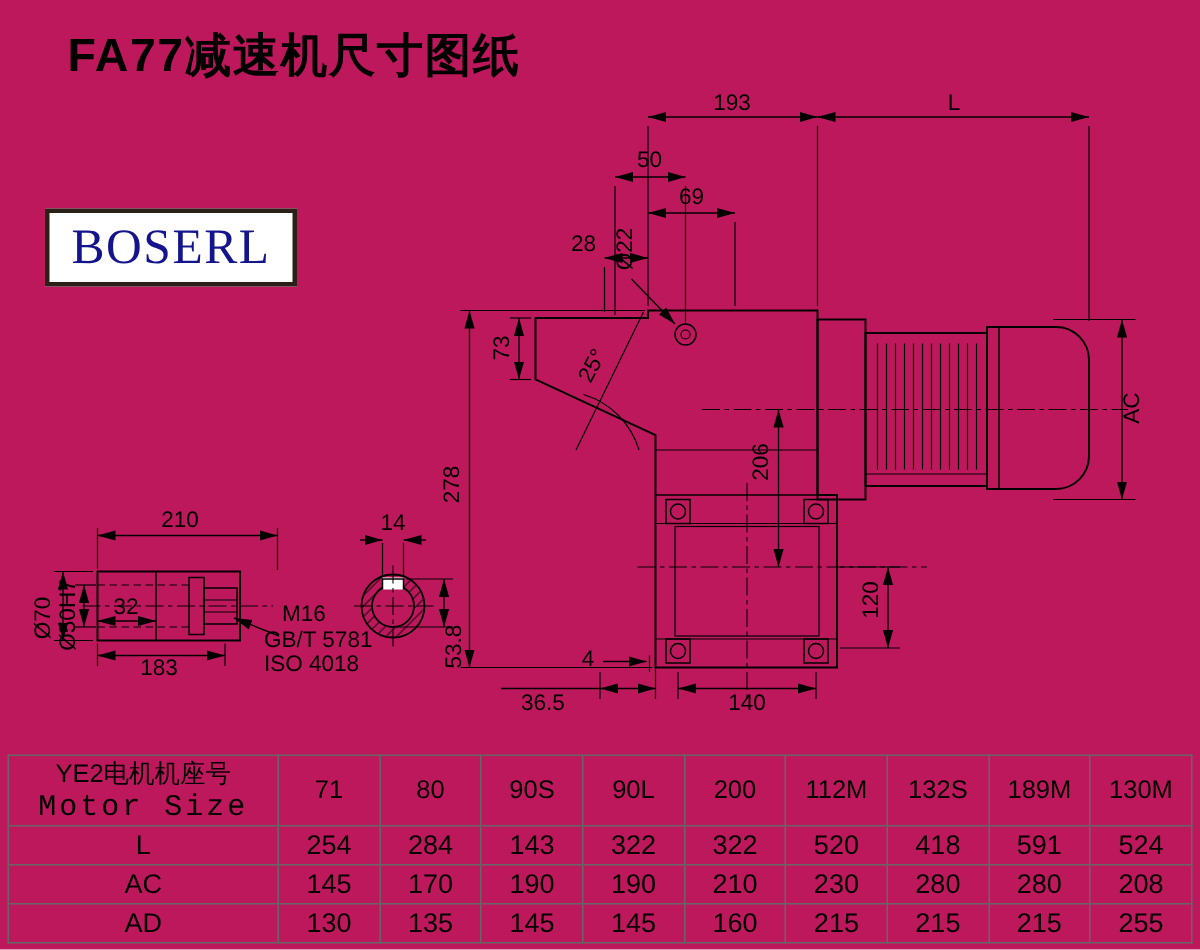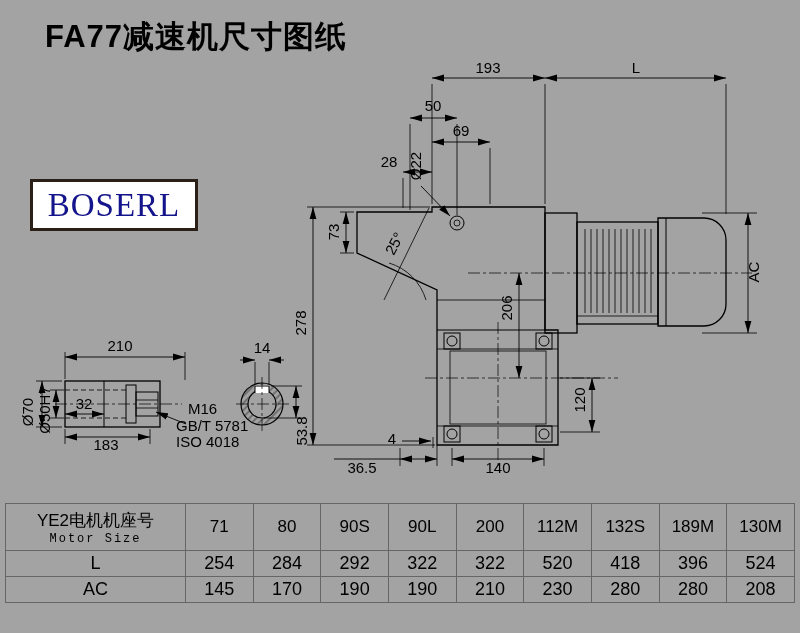--- a/index.html
+++ b/index.html
@@ -1,35 +1,35 @@
 <!DOCTYPE html>
 <html><head>
 <meta charset="utf-8">
 <style>
   html,body{margin:0;padding:0;background:#fff;}
-  .page{position:relative;width:800px;height:633px;background:#a3a3a3;overflow:hidden;
+  .page{position:relative;width:800px;height:633px;background:#be185d;overflow:hidden;
         font-family:"Liberation Sans",sans-serif;color:#000;}
   .title{position:absolute;left:45px;top:16px;font-size:31px;font-weight:bold;letter-spacing:1px;}
   .logo{position:absolute;left:30px;top:139px;width:162px;height:46px;border:3px solid #2a2018;
-        background:#fff;display:flex;align-items:center;justify-content:center;margin-top:40px;}
+        background:#fff;display:flex;align-items:center;justify-content:center;}
   .logo span{font-family:"Liberation Serif",serif;font-size:33px;color:#14148c;letter-spacing:1px;}
   svg{position:absolute;left:0;top:0;}
   svg text{font-family:"Liberation Sans",sans-serif;font-size:15px;fill:#000;}
   .outline{stroke:#000;stroke-width:1.3;fill:none;}
   .med{stroke:#000;stroke-width:1;fill:none;}
   .thin{stroke:#000;stroke-width:0.8;fill:none;}
   .dim{stroke:#000;stroke-width:0.9;fill:none;}
   .hid{stroke:#000;stroke-width:0.8;fill:none;stroke-dasharray:5 3;}
   .cl{stroke:#000;stroke-width:0.7;fill:none;stroke-dasharray:12 3 3 3;}
   .size-table{position:absolute;left:5px;top:503px;width:790px;border-collapse:collapse;
               table-layout:fixed;font-size:18px;border-radius:12px;}
   .size-table td{border:1px solid #666;text-align:center;vertical-align:middle;padding:0;}
   .size-table tr.hdr td{height:46px;font-size:17px;}
   .size-table tr.data td{height:25px;}
-  .size-table .en{letter-spacing:2px;font-family:"Liberation Mono",monospace;font-size:12px;}
+  .size-table .en{letter-spacing:2px;font-family:"Liberation Mono",monospace;font-size:20px;}
   .c0{width:180px;}
 </style>
 </head>
 <body>
 
 <div class="page">
 
   <div class="title">FA77减速机尺寸图纸</div>
 
   <div class="logo">
@@ -226,36 +226,48 @@
         <td>200</td>
         <td>112M</td>
         <td>132S</td>
         <td>189M</td>
         <td>130M</td>
       </tr>
       <tr class="data">
         <td>L</td>
         <td>254</td>
         <td>284</td>
-        <td>292</td>
+        <td>143</td>
         <td>322</td>
         <td>322</td>
         <td>520</td>
         <td>418</td>
-        <td>396</td>
+        <td>591</td>
         <td>524</td>
       </tr>
       <tr class="data">
         <td>AC</td>
         <td>145</td>
         <td>170</td>
         <td>190</td>
         <td>190</td>
         <td>210</td>
         <td>230</td>
         <td>280</td>
         <td>280</td>
         <td>208</td>
       </tr>
+      <tr class="data">
+        <td>AD</td>
+        <td>130</td>
+        <td>135</td>
+        <td>145</td>
+        <td>145</td>
+        <td>160</td>
+        <td>215</td>
+        <td>215</td>
+        <td>215</td>
+        <td>255</td>
+      </tr>
     </tbody>
   </table>
 
 </div>
 
 </body></html>

